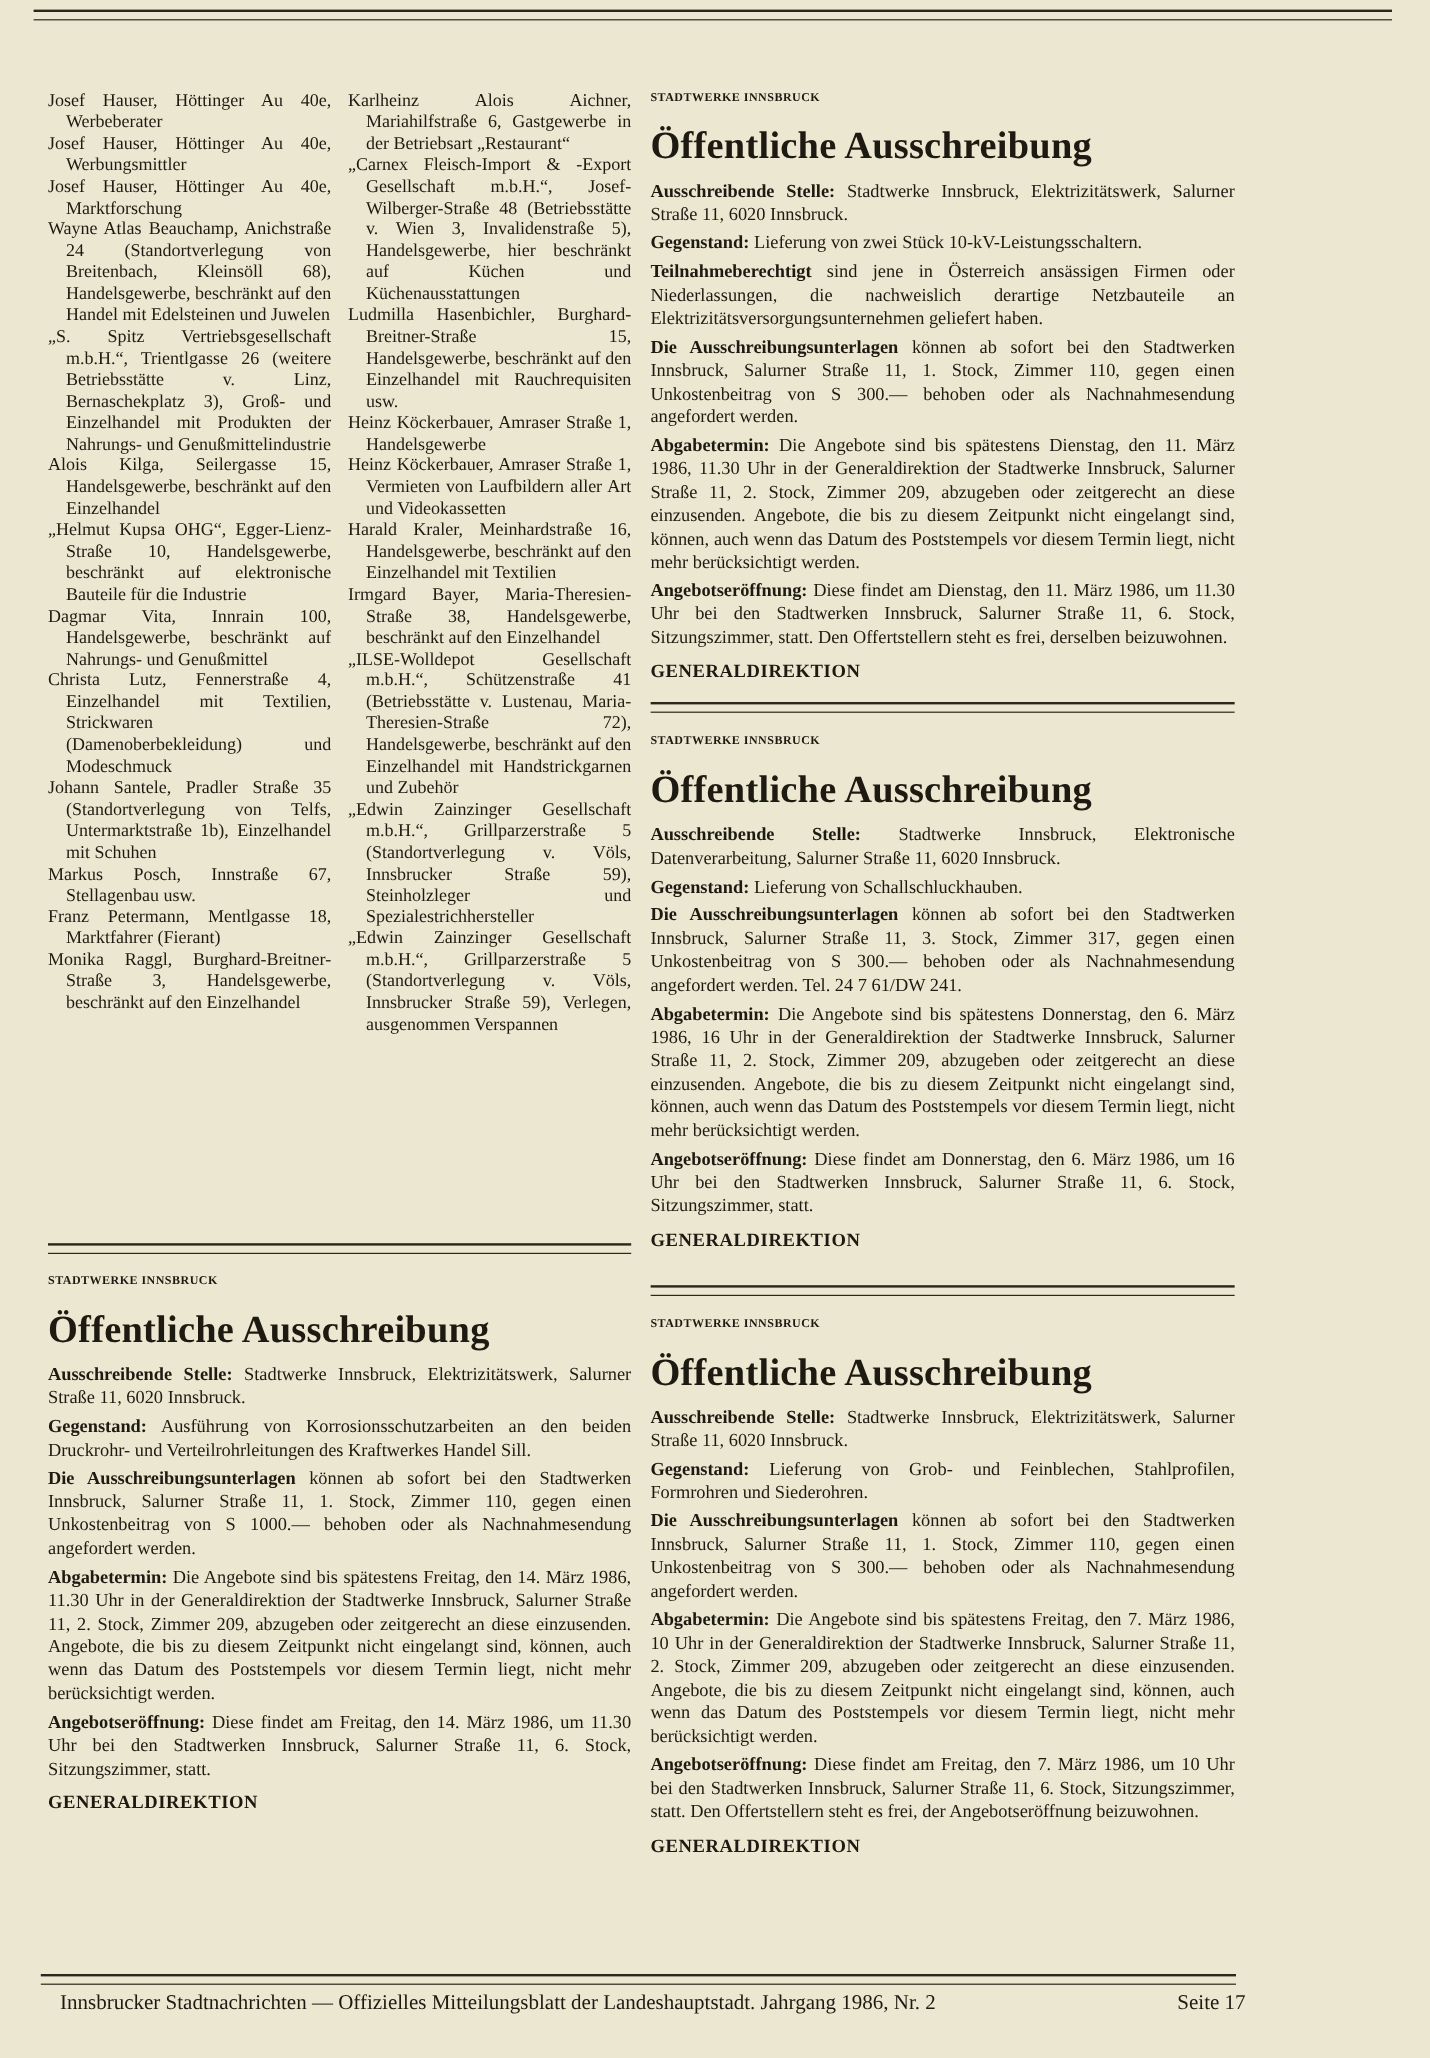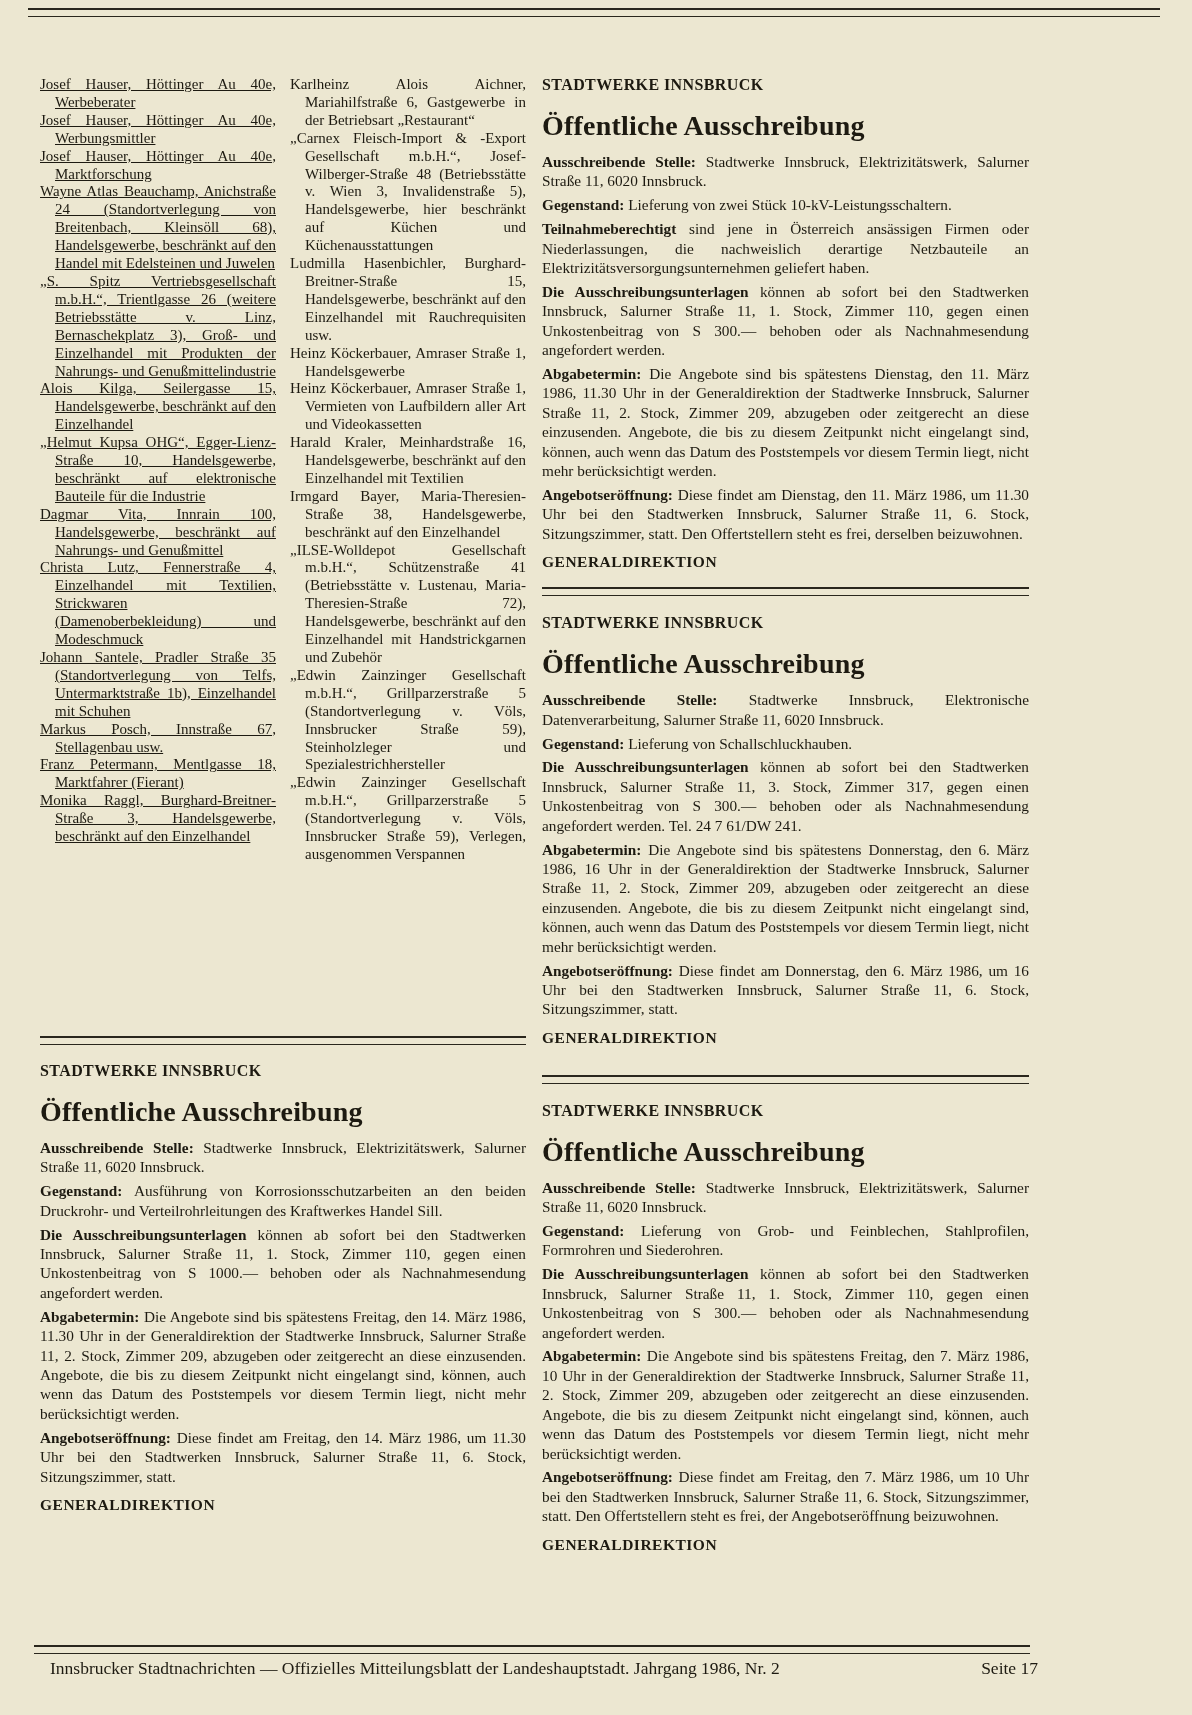--- a/index.html
+++ b/index.html
@@ -5,29 +5,29 @@
   html, body { margin:0; padding:0; }
   body {
     width:1192px; height:1715px; position:relative; overflow:hidden;
     background:#ece7d1;
     color:#1d1a11;
     font-family:"Liberation Serif","DejaVu Serif",serif;
   }
   .rule-double { height:6px; border-top:2.5px solid #2a271d; border-bottom:1.2px solid #2a271d; }
   .top-rule { position:absolute; top:8px; left:28px; width:1132px; }
   .col { position:absolute; top:76px; }
-  #col1 { left:40px;  width:236px; height:955px; overflow:hidden;text-decoration:underline; }
+  #col1 { left:40px;  width:236px; height:955px; overflow:hidden; }
   #col2 { left:290px; width:236px; height:955px; overflow:hidden; }
   #col3 { left:542px; width:487px; height:1565px; overflow:hidden; }
   .entry {
     font-size:15px; line-height:17.9px; text-align:justify;
     padding-left:15px; text-indent:-15px; margin:0; hyphens:auto;
   }
-  .ad .kicker { font-size:16px; font-weight:bold; letter-spacing:.4px; margin:0 0 5px; }
-  .ad .ann-title { font-size:28px; font-weight:bold; margin:16px 0 10px; letter-spacing:.2px; }
+  .ad .kicker { font-size:10px; font-weight:bold; letter-spacing:.4px; margin:0 0 5px; }
+  .ad .ann-title { font-size:32px; font-weight:bold; margin:16px 0 10px; letter-spacing:.2px; }
   .para { font-size:15.3px; line-height:19.4px; margin:0 0 4.5px; text-align:justify; hyphens:auto; }
   .para .lead { font-weight:bold; }
   .signature { font-size:15.5px; font-weight:bold; text-align:left; margin:10px 2px 0 0; letter-spacing:.5px; }
   .sep { margin:16px 0 18px; }
   .sep-gap { margin-top:28px; }
   #ad-bottom-left { position:absolute; left:40px; top:1036px; width:486px; }
   #ad-bottom-left .rule-double { margin-bottom:17px; }
   .footer-rule { position:absolute; top:1645px; left:34px; width:996px; }
   .footer {
     position:absolute; top:1658px; left:50px; width:988px;

